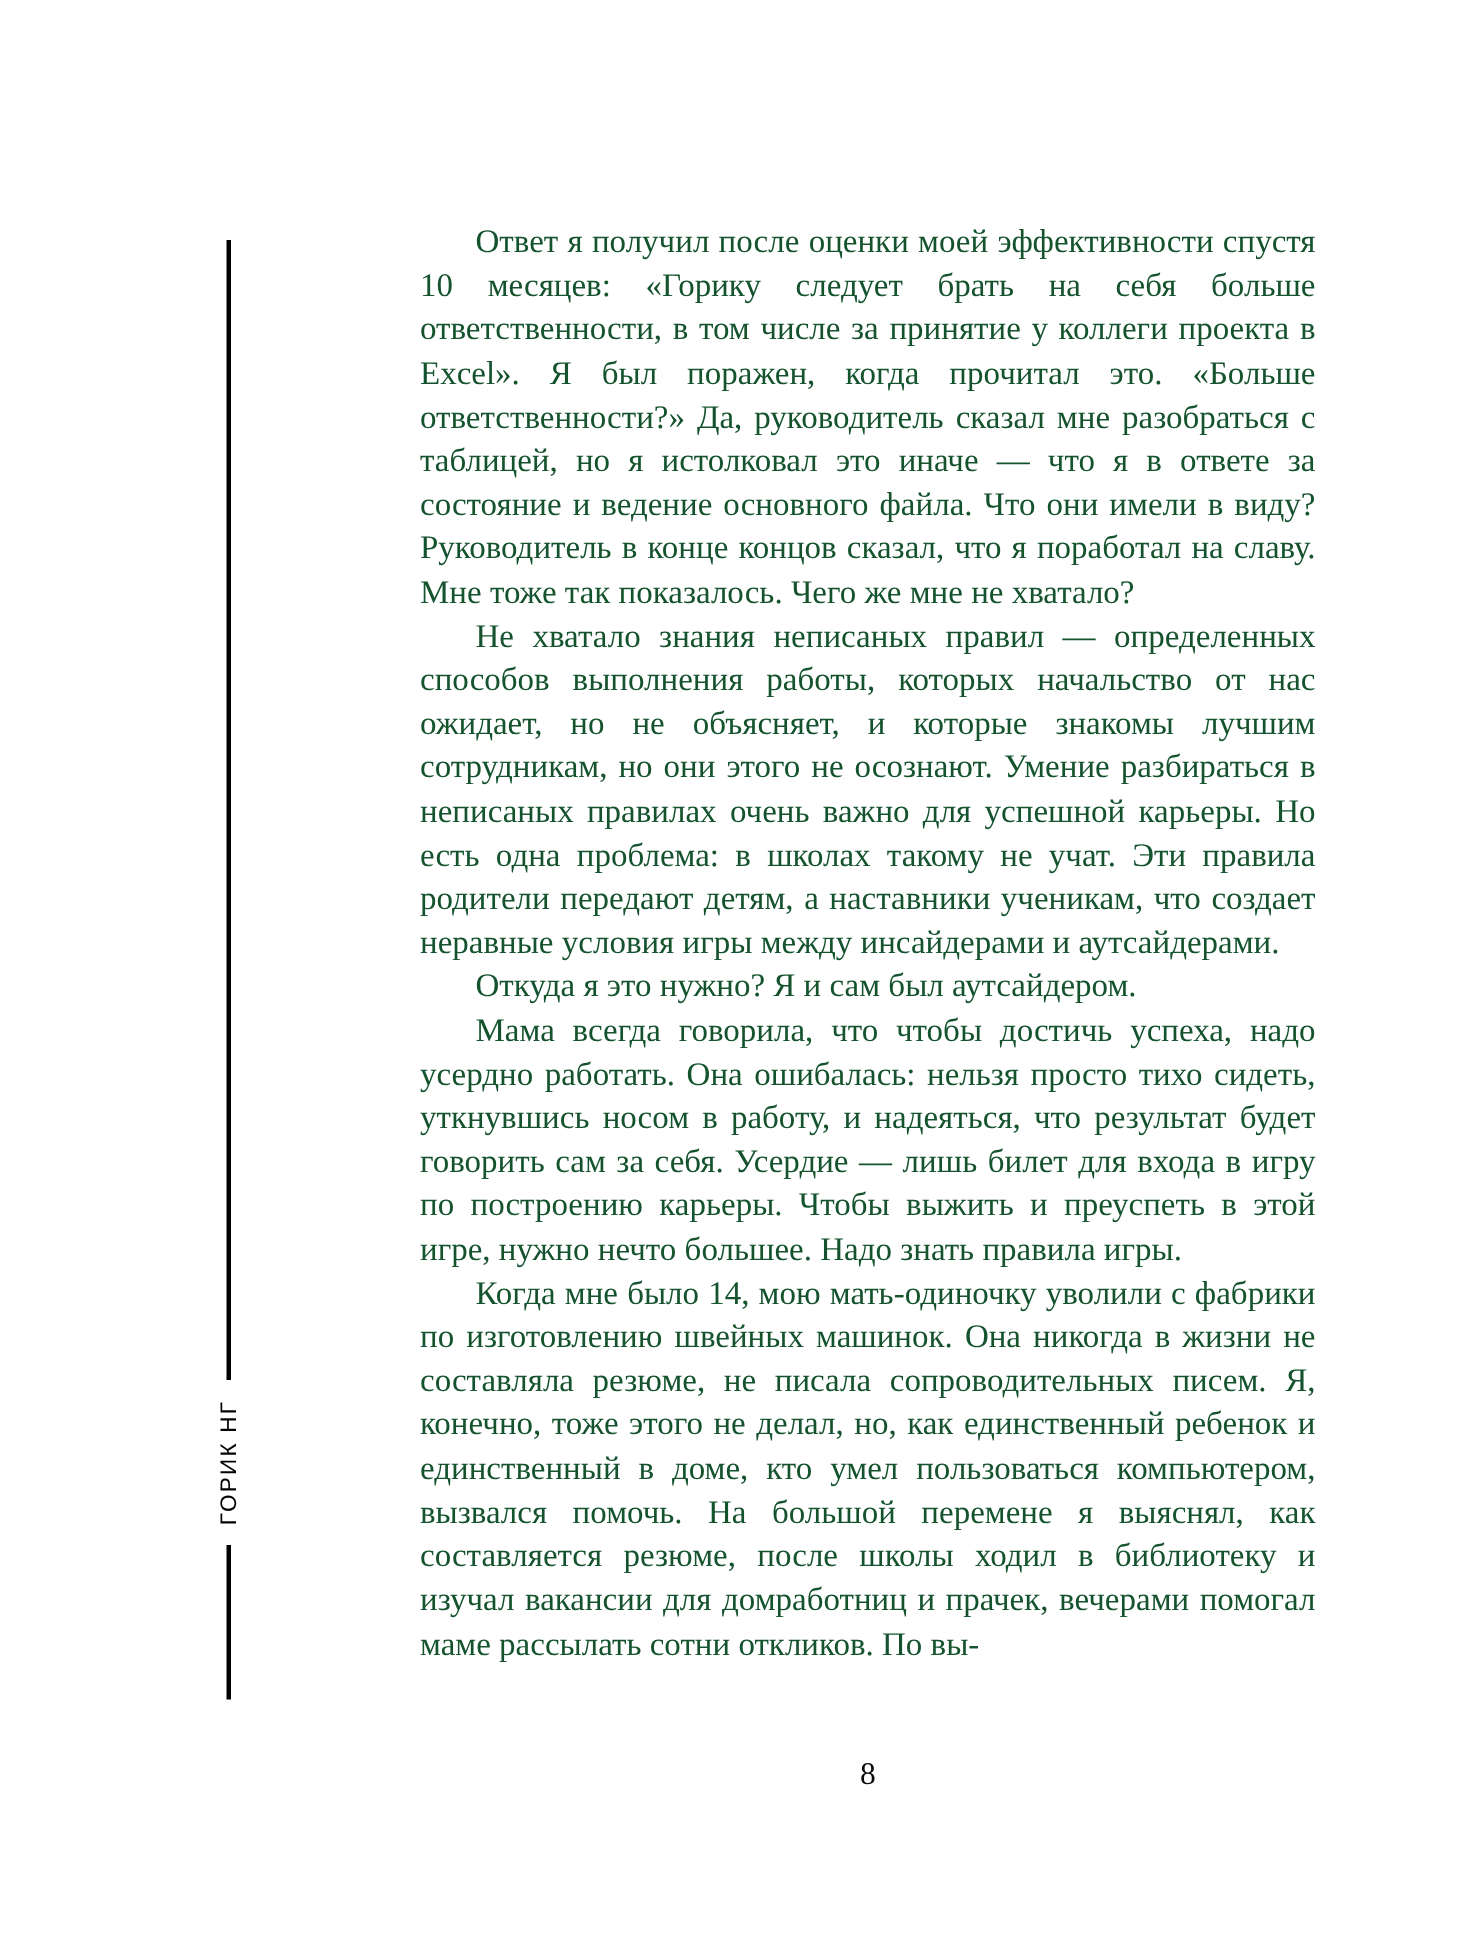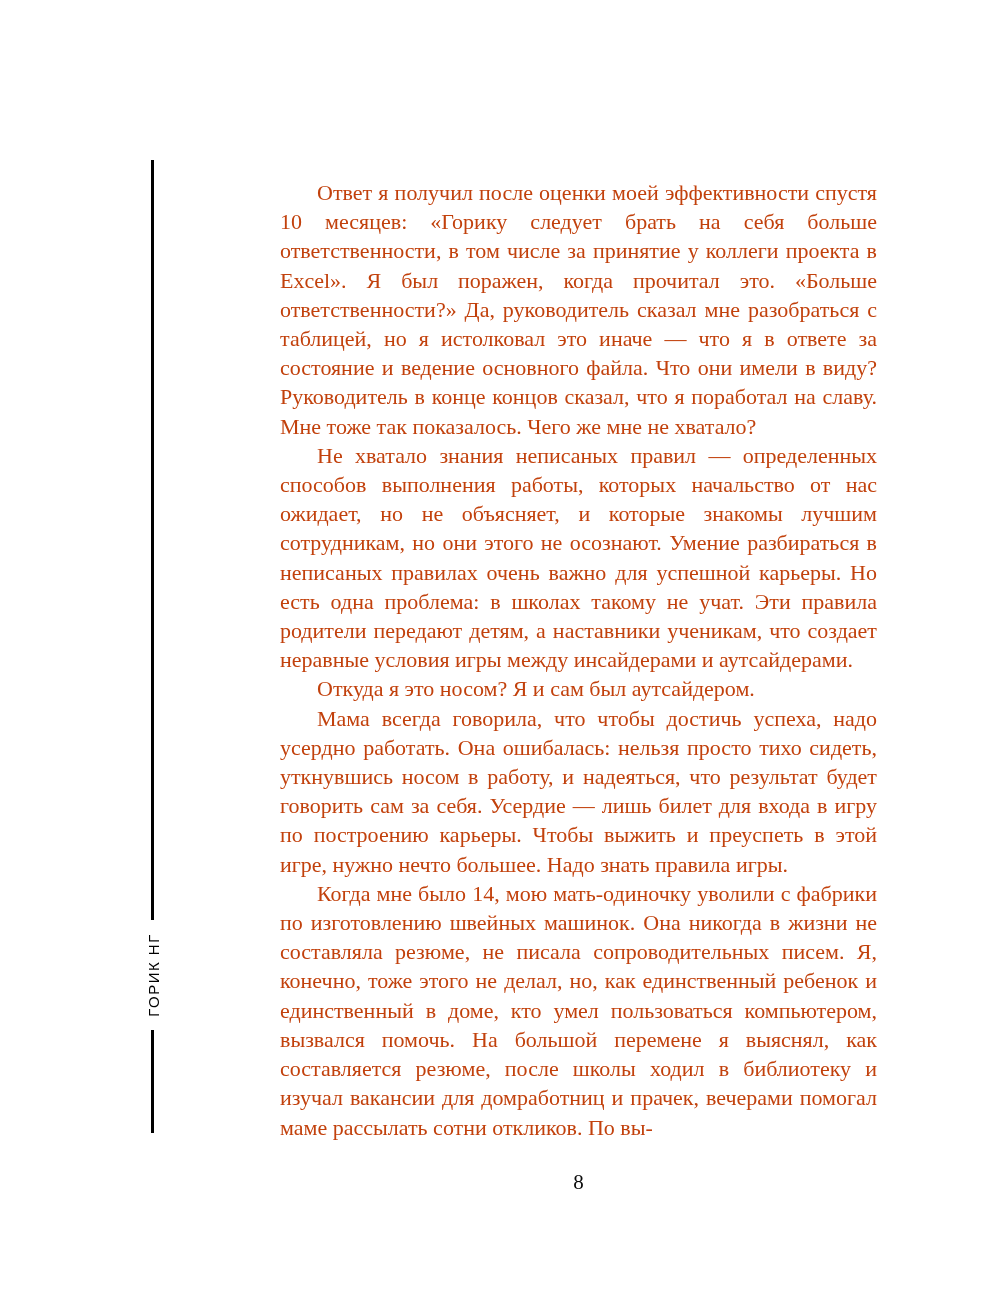--- a/index.html
+++ b/index.html
@@ -47,24 +47,23 @@
 
   
   .text-block {
     position: absolute;
     left: 280px;
     top: 146px;
     width: 597px;
     font-family: "Liberation Serif", serif;
     font-size: 22px;
     line-height: 29.2px;
-    color: #c2410c;
+    color: #14532d;
     text-align: justify;
     hyphens: auto;
-    margin-top: 32px;
     -webkit-hyphens: auto;
   }
   .text-block p {
     margin: 0;
     padding: 0;
     text-indent: 37px;
   }
 
   
   .page-number {
@@ -85,20 +84,20 @@
 
   <div class="rule rule-top"></div>
 
   <div class="sidebar-author">ГОРИК НГ</div>
 
   <div class="rule rule-bottom"></div>
 
   <div class="text-block">
     <p>Ответ я получил после оценки моей эффективности спустя 10 месяцев: «Горику следует брать на себя больше ответственности, в том числе за принятие у коллеги проекта в Excel». Я был поражен, когда прочитал это. «Больше ответственности?» Да, руководитель сказал мне разобраться с таблицей, но я истолковал это иначе — что я в ответе за состояние и ведение основного файла. Что они имели в виду? Руководитель в конце концов сказал, что я поработал на славу. Мне тоже так показалось. Чего же мне не хватало?</p>
     <p>Не хватало знания неписаных правил — определенных способов выполнения работы, которых начальство от нас ожидает, но не объясняет, и которые знакомы лучшим сотрудникам, но они этого не осознают. Умение разбираться в неписаных правилах очень важно для успешной карьеры. Но есть одна проблема: в школах такому не учат. Эти правила родители передают детям, а наставники ученикам, что создает неравные условия игры между инсайдерами и аутсайдерами.</p>
-    <p>Откуда я это носом? Я и сам был аутсайдером.</p>
+    <p>Откуда я это нужно? Я и сам был аутсайдером.</p>
     <p>Мама всегда говорила, что чтобы достичь успеха, надо усердно работать. Она ошибалась: нельзя просто тихо сидеть, уткнувшись носом в работу, и надеяться, что результат будет говорить сам за себя. Усердие — лишь билет для входа в игру по построению карьеры. Чтобы выжить и преуспеть в этой игре, нужно нечто большее. Надо знать правила игры.</p>
     <p>Когда мне было 14, мою мать-одиночку уволили с фабрики по изготовлению швейных машинок. Она никогда в жизни не составляла резюме, не писала сопроводительных писем. Я, конечно, тоже этого не делал, но, как единственный ребенок и единственный в доме, кто умел пользоваться компьютером, вызвался помочь. На большой перемене я выяснял, как составляется резюме, после школы ходил в библиотеку и изучал вакансии для домработниц и прачек, вечерами помогал маме рассылать сотни откликов. По вы-</p>
   </div>
 
   <div class="page-number">8</div>
 
 </div>
 
 </body></html>

